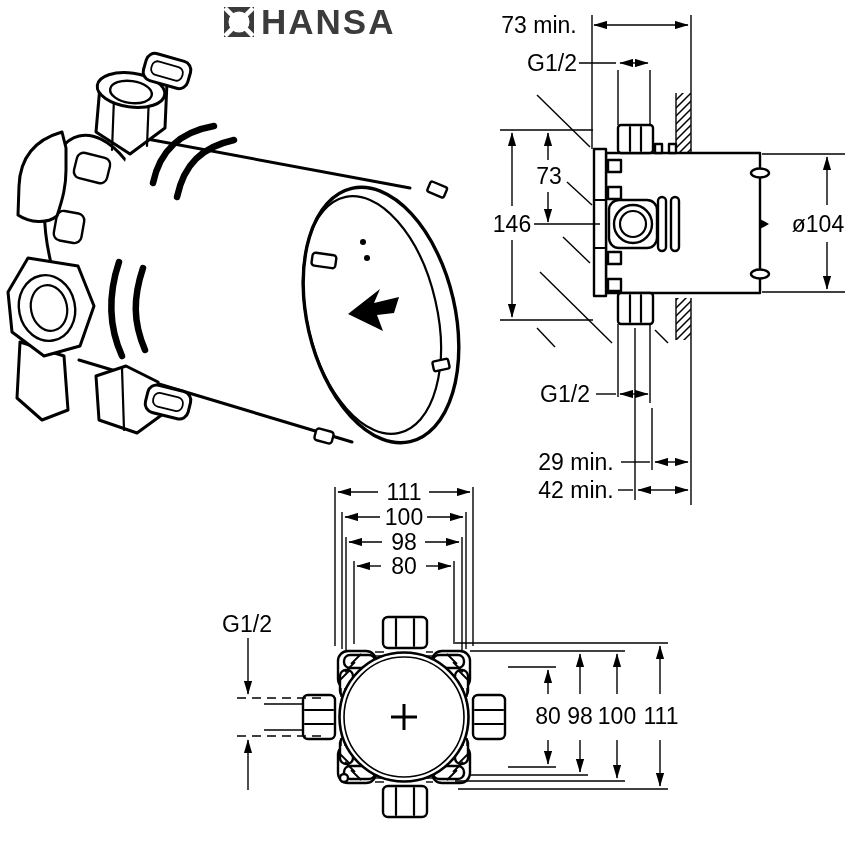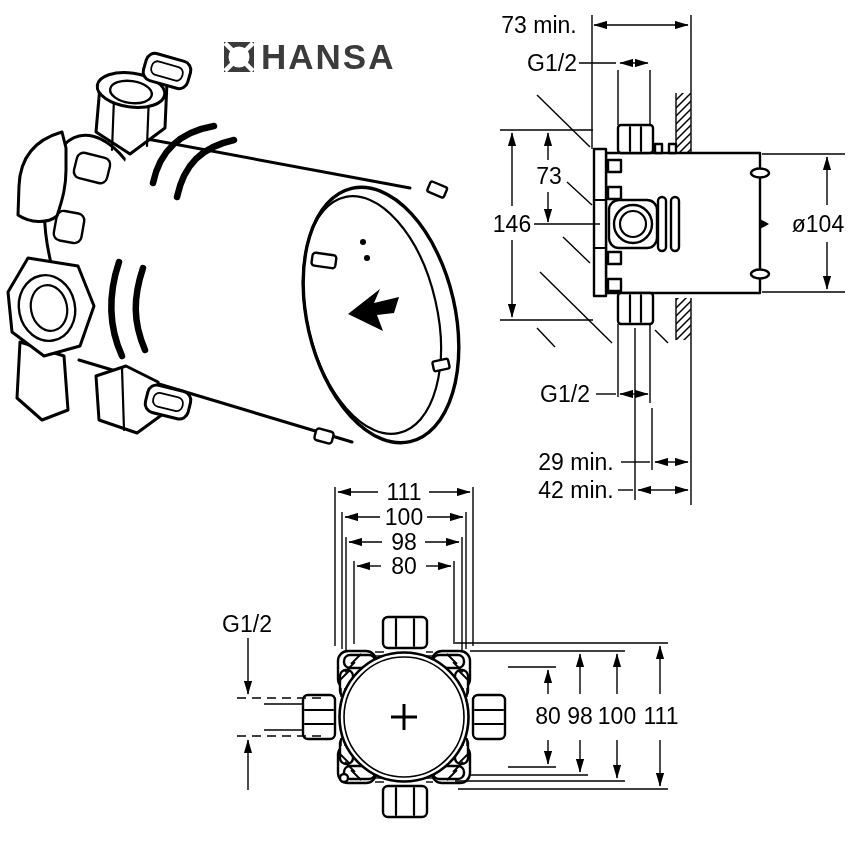--- a/index.html
+++ b/index.html
@@ -1,18 +1,18 @@
 <!DOCTYPE html>
 <html><head>
 <meta charset="utf-8">
 <style>
   html,body{margin:0;padding:0;background:#fff;}
   #stage{position:relative;width:864px;height:846px;background:#fff;overflow:hidden;
          font-family:"Liberation Sans",sans-serif;}
-  #logo{position:absolute;left:224px;top:4px;display:flex;align-items:center;gap:7px;margin-top:35px;}
+  #logo{position:absolute;left:224px;top:4px;display:flex;align-items:center;gap:7px;}
   #logo .word{font-size:35px;font-weight:700;letter-spacing:2px;color:#3b3b3b;line-height:1;}
   svg text{font-family:"Liberation Sans",sans-serif;font-size:23px;fill:#000;}
   .o{fill:#fff;stroke:#000;stroke-width:2.4;stroke-linejoin:round;}
   .o3{fill:#fff;stroke:#000;stroke-width:3;stroke-linejoin:round;}
   .s{fill:none;stroke:#000;stroke-width:2.2;stroke-linecap:round;}
   .s3{fill:none;stroke:#000;stroke-width:3;stroke-linecap:round;}
   .t{fill:none;stroke:#000;stroke-width:1.4;}
   .tk{fill:none;stroke:#000;stroke-width:1.8;}
   .d{stroke-dasharray:9 6;}
   .arc{fill:none;stroke:#000;stroke-width:6.5;stroke-linecap:round;}

